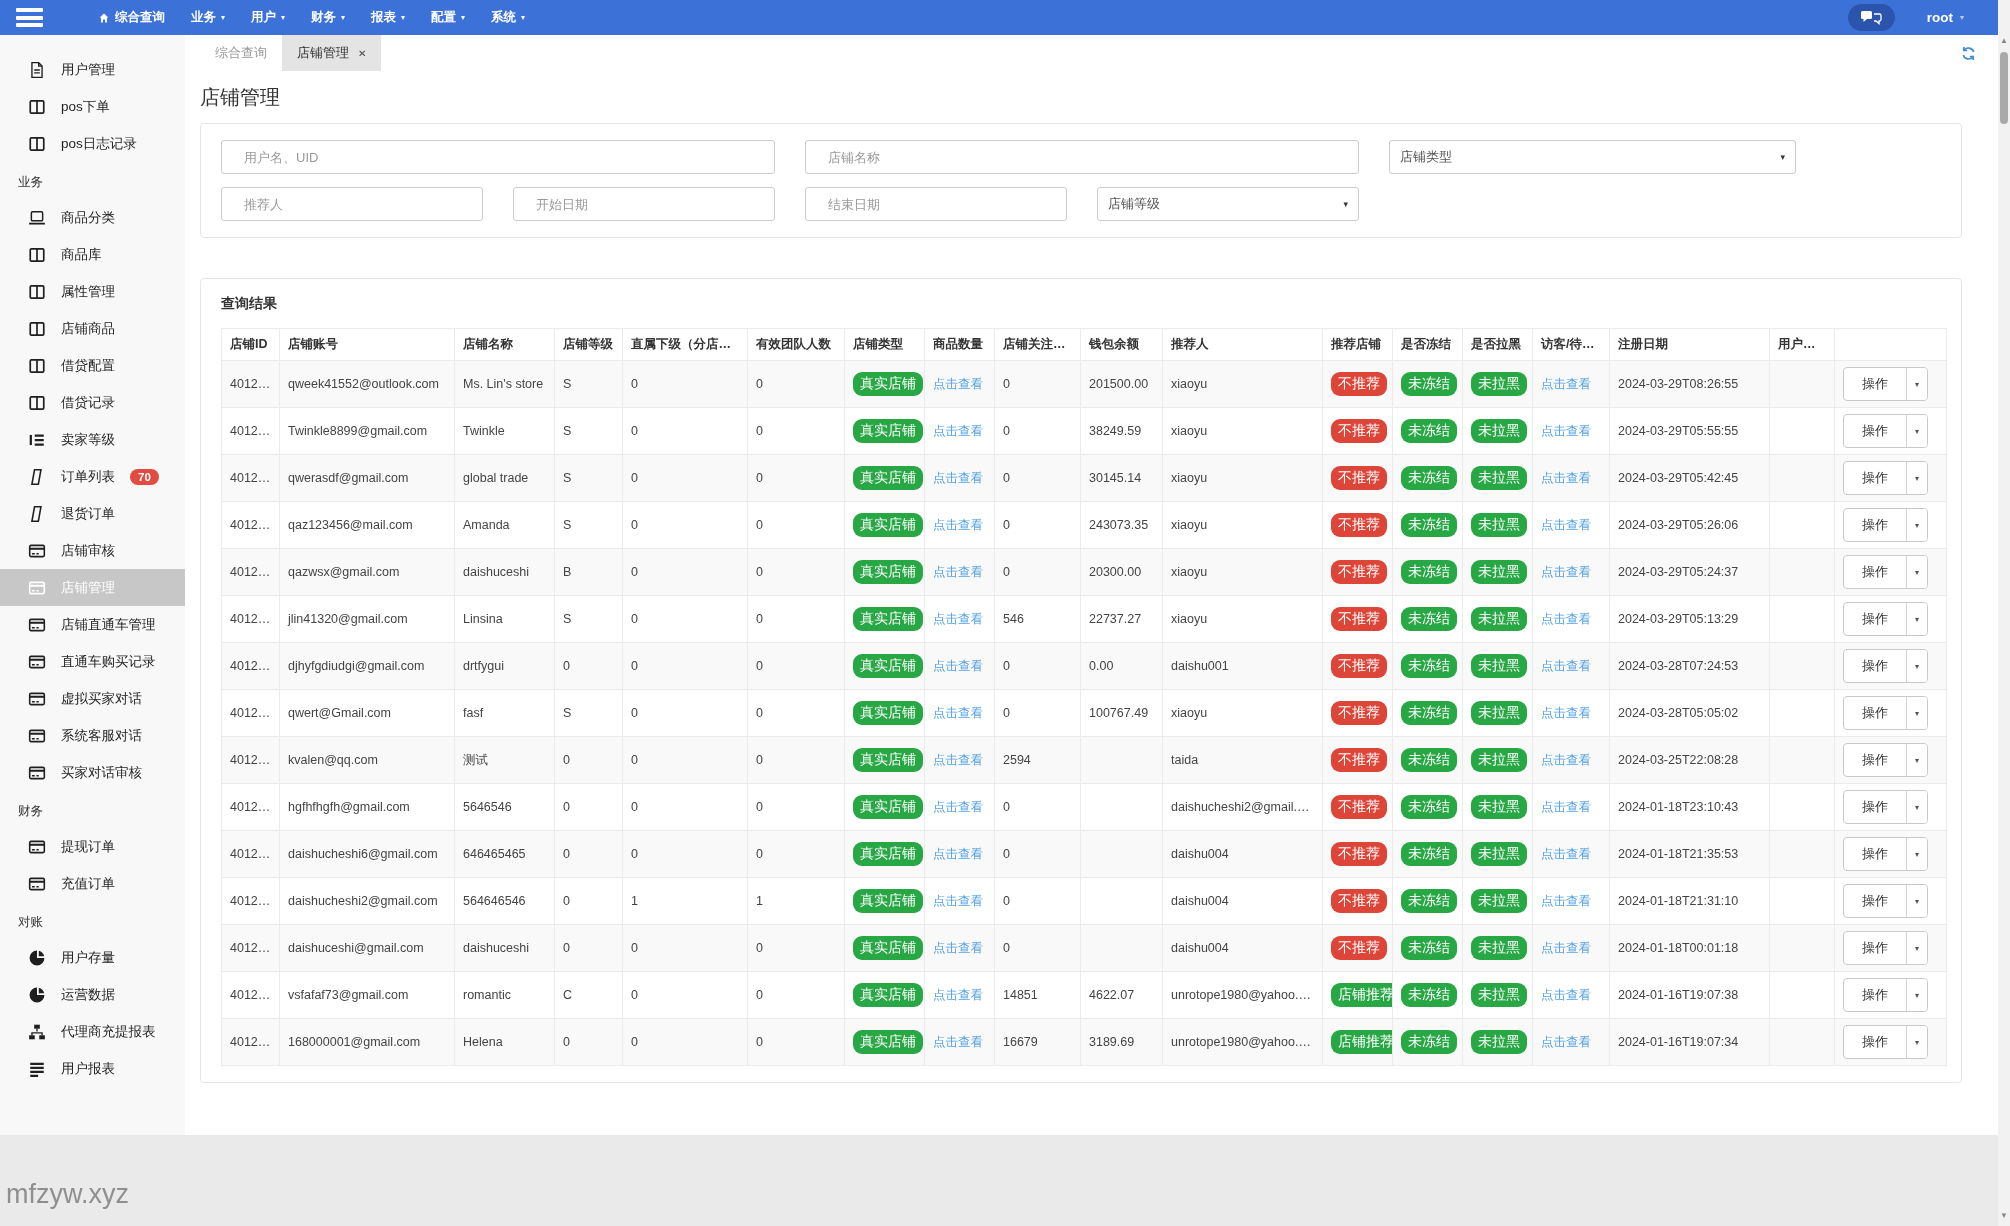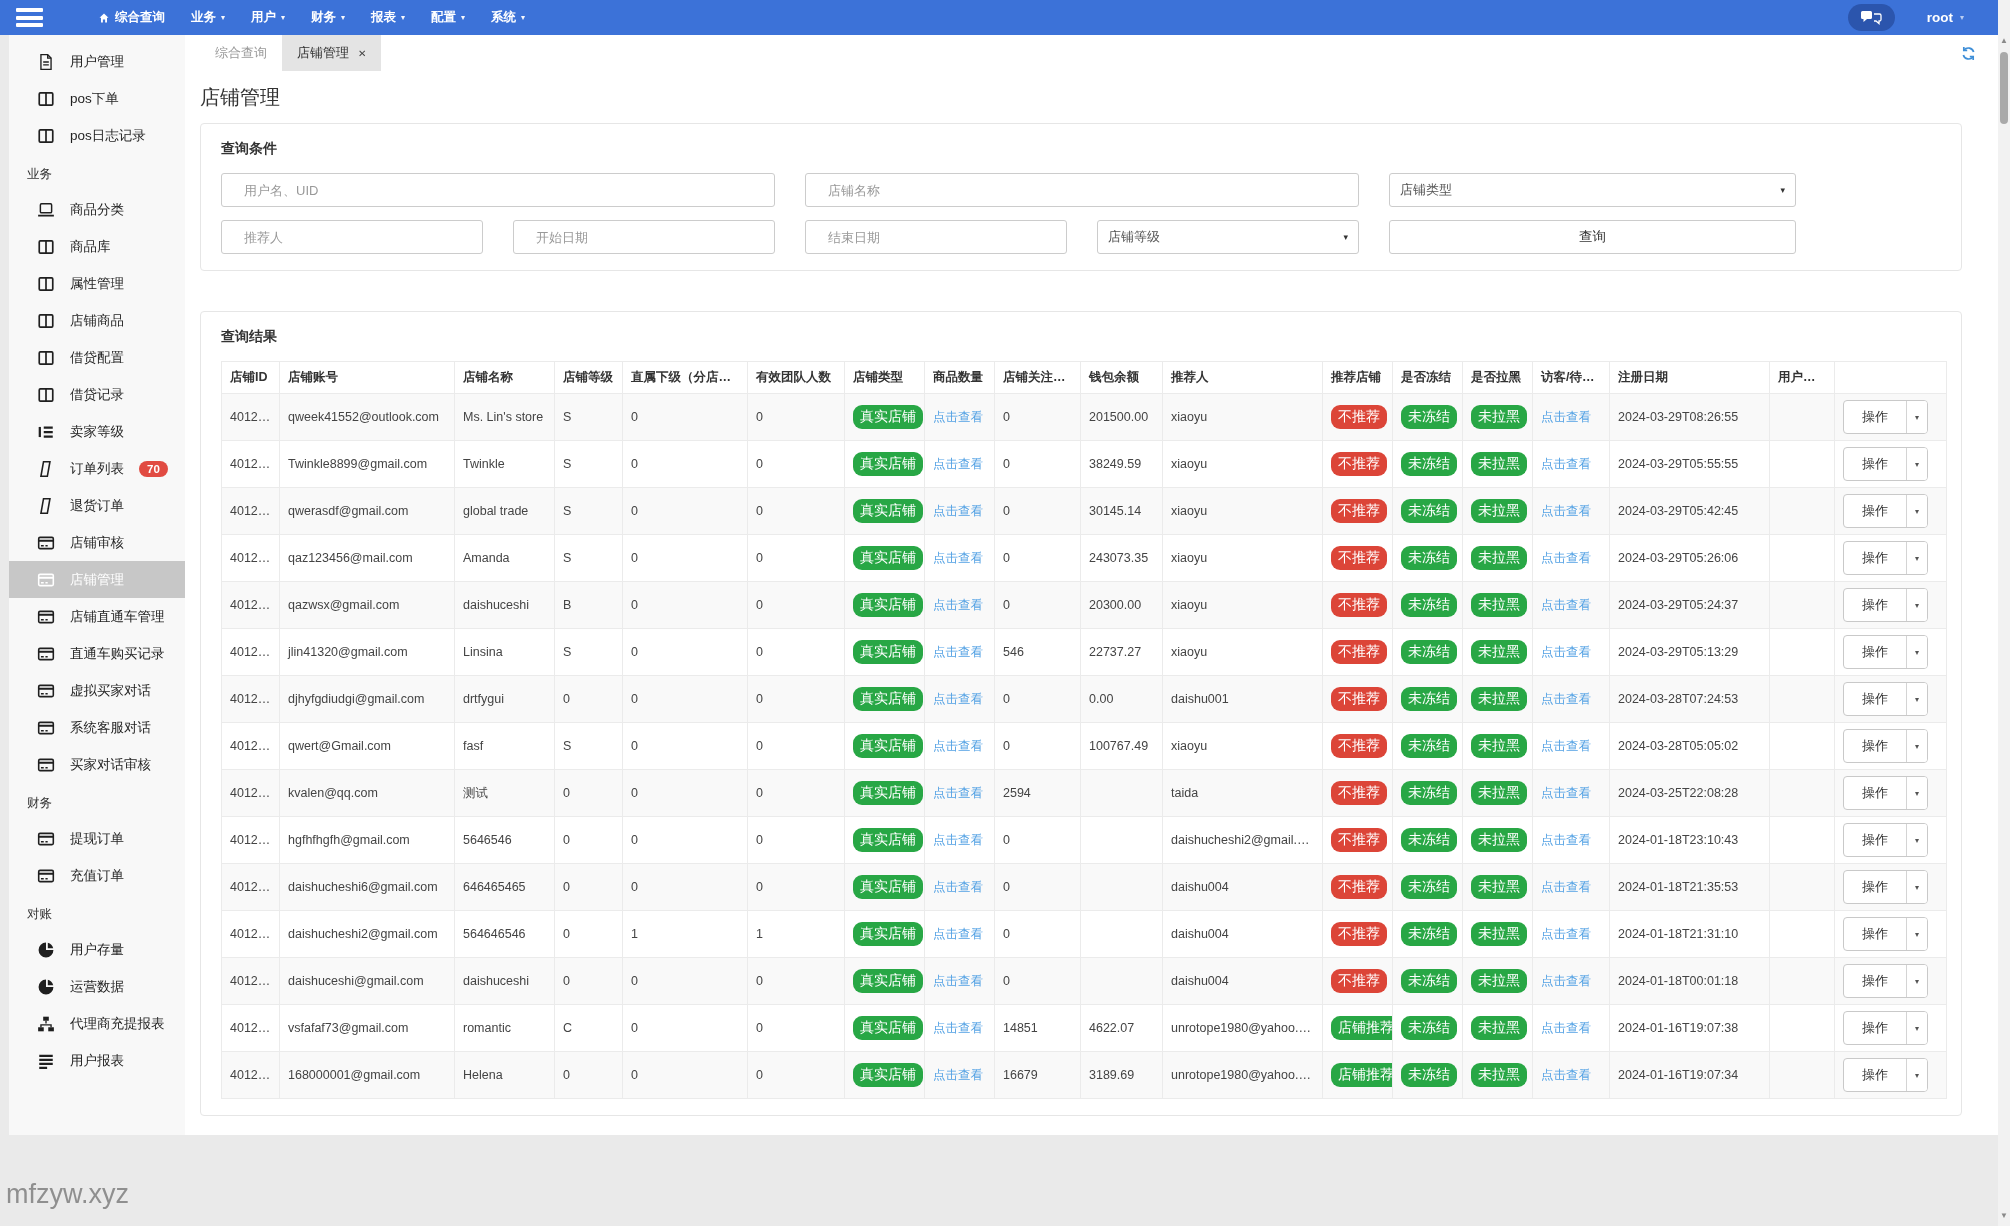--- a/index.html
+++ b/index.html
@@ -29,22 +29,22 @@
   .chat-pill svg{width:24px;height:16px;}
   .nav-user{color:#fff;font-weight:bold;font-size:13.5px;display:flex;gap:7px;align-items:center;cursor:pointer;}
   .nav-user .caret{font-size:8px;color:#b9cdf2;}
   
   .scrollbar{position:absolute;right:0;top:0;width:12px;height:1226px;background:#f2f2f2;z-index:30;}
   .sb-arrow{position:absolute;left:0;width:12px;text-align:center;font-size:8px;color:#8a8a8a;cursor:pointer;}
   .sb-arrow.up{top:36px;}
   .sb-arrow.down{bottom:6px;}
   .sb-thumb{position:absolute;top:52px;left:2px;width:8px;height:72px;background:#a9a9a9;border-radius:4px;cursor:pointer;}
   
-  .sidebar{position:absolute;top:35px;left:9px;width:185px;height:1100px;background:#f8f8f8;
-    padding-top:8px;overflow:hidden;}
+  .sidebar{position:absolute;top:35px;left:0;width:185px;height:1100px;background:#f8f8f8;
+    padding-top:16px;overflow:hidden;}
   .side-group-label{font-size:12.5px;color:#333;padding:12px 0 8px 18px;}
   .side-item{display:flex;align-items:center;height:37px;padding-left:28px;gap:15px;color:#1f1f1f;cursor:pointer;}
   .side-item.active{background:#c7c7c7;color:#fff;}
   .side-ico{width:18px;height:18px;flex:0 0 18px;display:flex;}
   .side-ico svg{width:18px;height:18px;display:block;}
   .side-label{font-size:13.5px;white-space:nowrap;}
   .side-badge{background:#e14b42;color:#fff;font-size:11.5px;border-radius:10px;padding:2px 8px;font-weight:bold;}
   
   .main{position:absolute;top:35px;left:185px;width:1813px;height:1100px;background:#fff;}
   .tabbar{height:36px;display:flex;align-items:stretch;padding-left:15px;position:relative;}
@@ -413,36 +413,34 @@
           <path d="M3 1v3.6h3.6" fill="none" stroke="#3f8fd8" stroke-width="1.8"></path>
           <path d="M2.5 9.5a6 6 0 0 0 10.3 2.3" fill="none" stroke="#3f8fd8" stroke-width="1.8"></path>
           <path d="M13 15v-3.6H9.4" fill="none" stroke="#3f8fd8" stroke-width="1.8"></path>
         </svg>
     </div>
   </div>
 
   <div class="page-title">店铺管理</div>
 
   <div class="panel">
-    <div class="panel-title">查询条件</div>
     <div class="form-grid">
       <input class="q-input span2" placeholder="用户名、UID" style="">
       <input class="q-input span2" placeholder="店铺名称" style="">
       <div class="select-box">
         <span>店铺类型</span>
         <span class="caret">▾</span>
       </div>
       <input class="q-input" placeholder="推荐人" style="">
       <input class="q-input" placeholder="开始日期" style="">
       <input class="q-input" placeholder="结束日期" style="">
       <div class="select-box">
         <span>店铺等级</span>
         <span class="caret">▾</span>
       </div>
-      <button class="search-btn">查询</button>
     </div>
   </div>
 
   <div class="panel results">
     <div class="panel-title">查询结果</div>
     <table class="results-table">
       <colgroup id="tbl-cols">
           <col style="width: 58px;">
           <col style="width: 175px;">
           <col style="width: 100px;">

